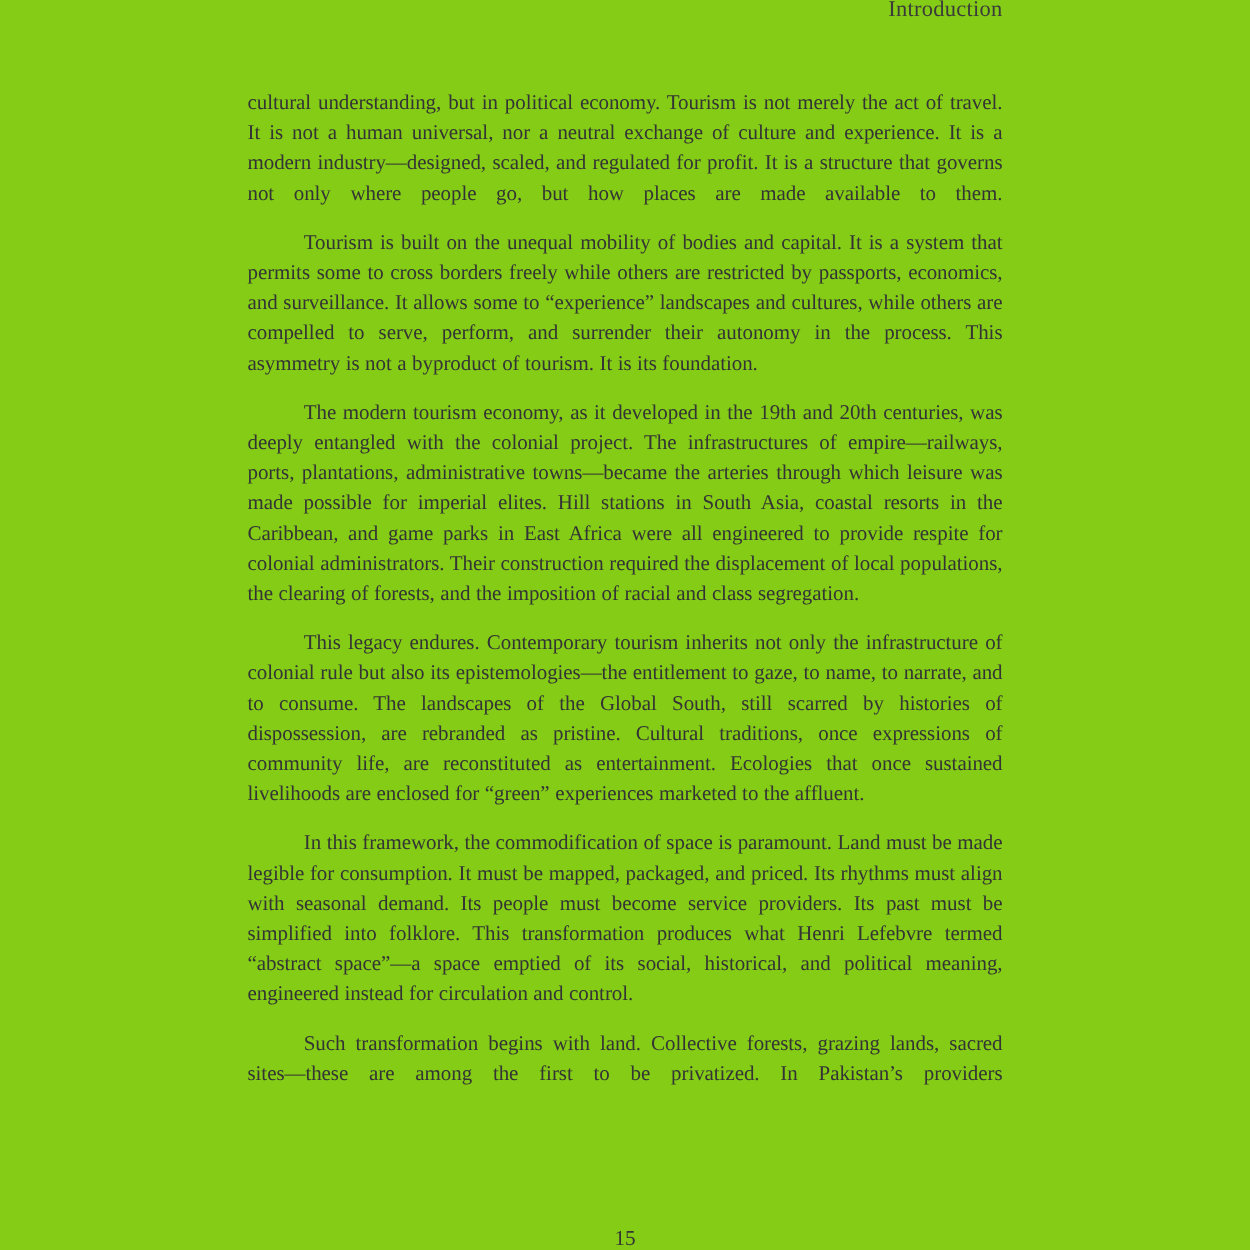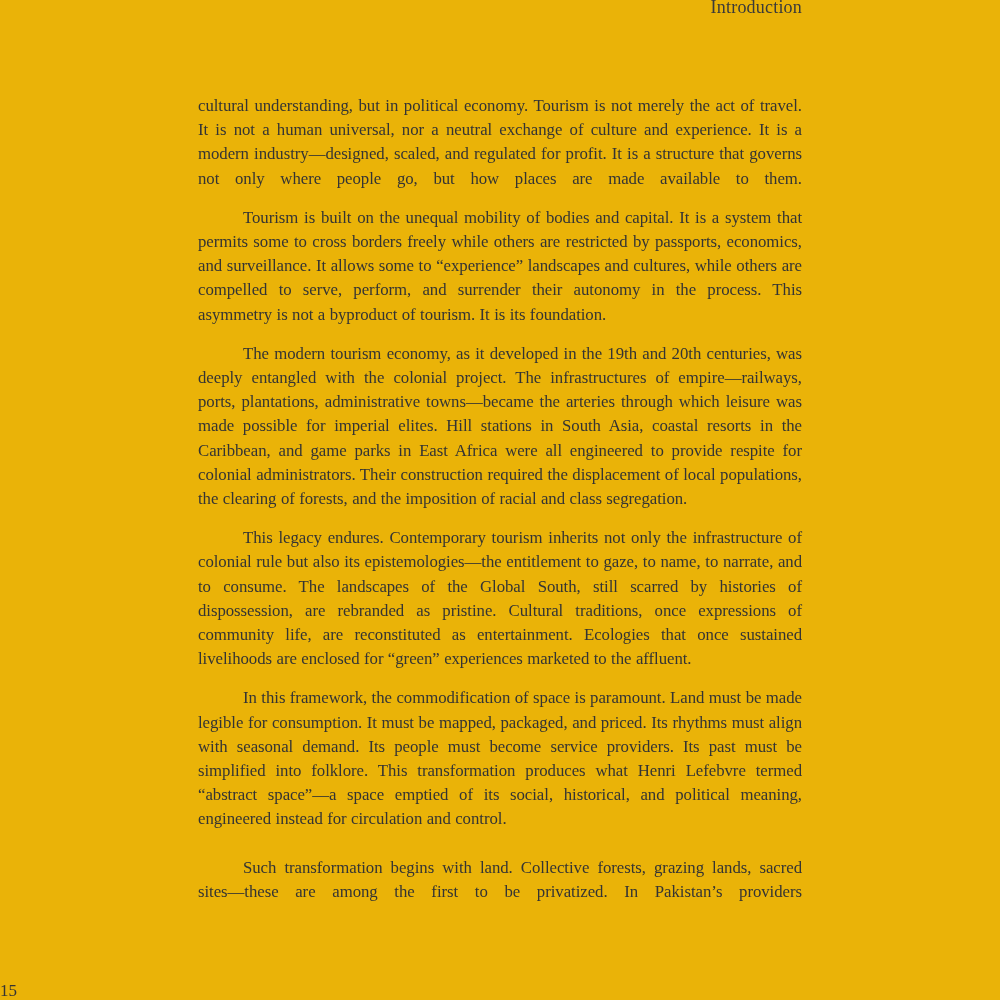--- a/index.html
+++ b/index.html
@@ -4,21 +4,21 @@
 <style>
   html, body {
     margin: 0;
     padding: 0;
     background: #ffffff;
   }
   .page {
     position: relative;
     width: 1000px;
     height: 1000px;
-    background: #eab308;
+    background: #84cc16;
     font-family: "Liberation Serif", serif;
     color: #343434;
     overflow: hidden;
   }
   .running-head {
     position: absolute;
     top: -4px;
     right: 198px;
     font-size: 18px;
     line-height: 22px;
@@ -39,27 +39,27 @@
     text-indent: 45px;
     color: #343434;
     letter-spacing: -0.05px;
     word-spacing: 0.3px;
   }
   .text-block p.continued {
     text-indent: 0;
   }
   .text-block p.full-last-line {
     text-align-last: justify;
-    margin-top: 24px;
   }
   .folio {
     position: absolute;
     top: 981px;
     left: 0;
     width: 1000px;
+    text-align: center;
     font-size: 17px;
     line-height: 20px;
     color: #343434;
   }
 </style>
 </head>
 <body>
 
 <div class="page">
 

